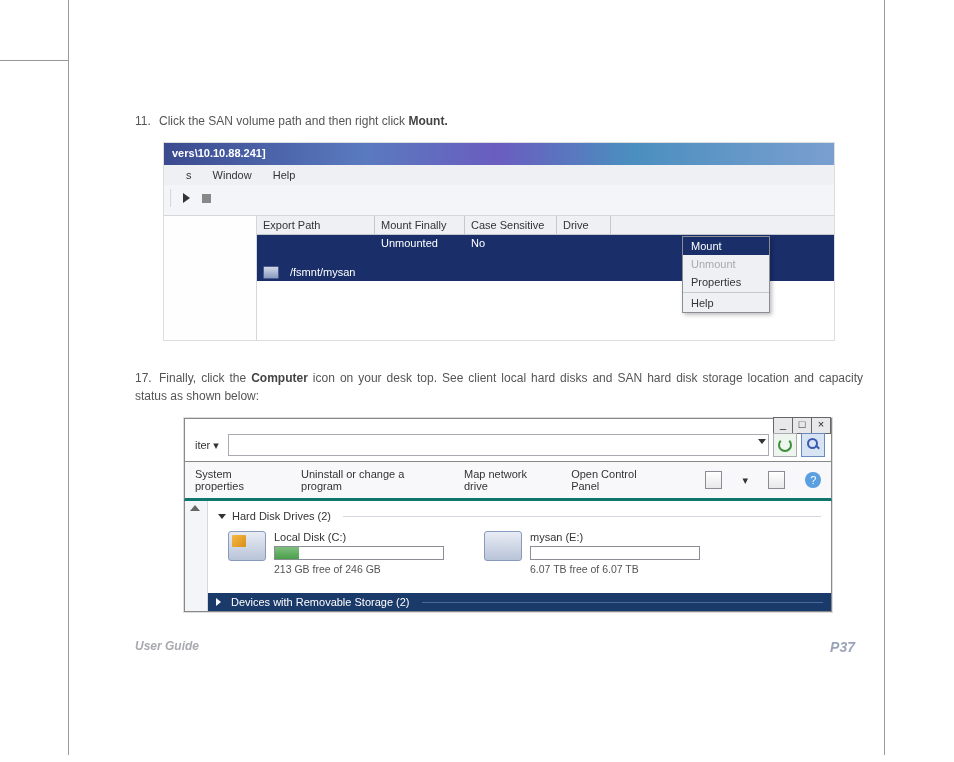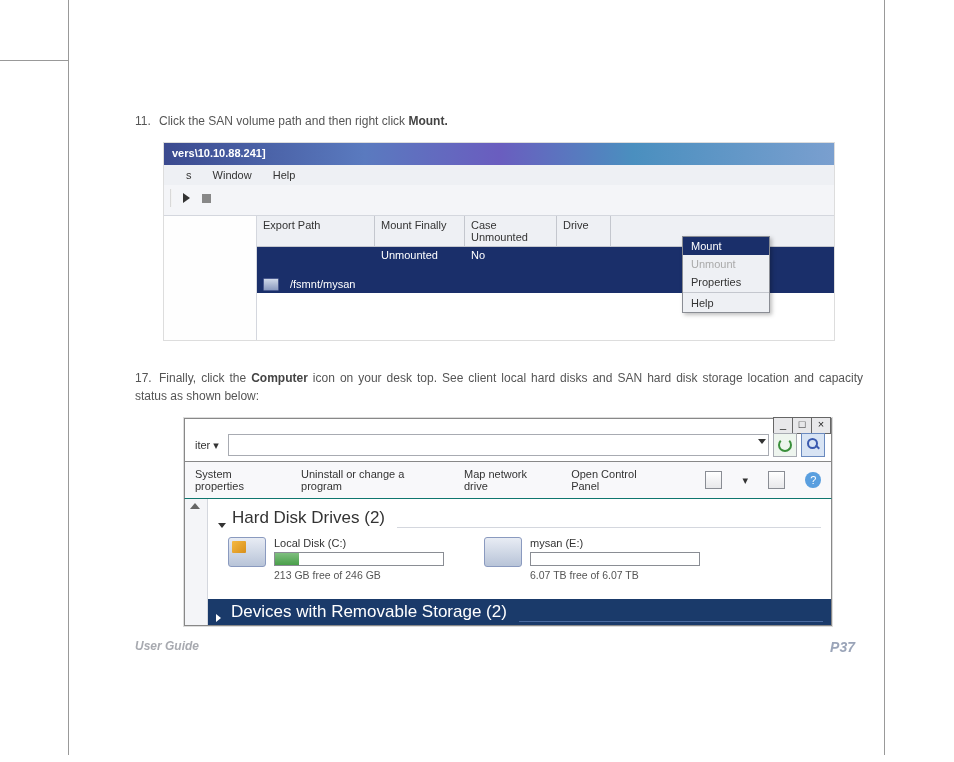--- a/index.html
+++ b/index.html
@@ -288,21 +288,21 @@
 .ss2-cmdbar {
   display: flex;
   align-items: center;
   gap: 20px;
   padding: 6px 10px;
   font-size: 11px;
   color: #333;
   background: #f8f8fa;
   border-left: 1px solid #888;
   border-right: 1px solid #888;
-  border-bottom: 1px solid #0f766e;
+  border-bottom: 3px solid #0f766e;
 }
 .ss2-cmdbar .spacer { flex: 1; }
 .toolbar-ico {
   width: 16px; height: 16px;
   display: inline-block;
 }
 .view-ico {
   border: 1px solid #8a8d94;
   background: linear-gradient(#fff,#e8e8ea);
 }
@@ -330,25 +330,25 @@
 .ss2-sb .up-arrow {
   position: absolute;
   top: 4px; left: 5px;
   width: 0; height: 0;
   border-left: 5px solid transparent;
   border-right: 5px solid transparent;
   border-bottom: 6px solid #666;
 }
 .ss2-main { flex: 1; padding: 6px 10px 10px; }
 .grp-header {
-  font-size: 17px;
+  font-size: 11px;
   color: #333;
   padding: 3px 0;
   display: flex;
-  align-items: flex-end;
+  align-items: center;
   gap: 6px;
 }
 .grp-header .tri {
   display: inline-block;
   width: 0; height: 0;
   border-left: 4px solid transparent;
   border-right: 4px solid transparent;
   border-top: 5px solid #333;
 }
 .grp-header .tri.closed {
@@ -457,21 +457,21 @@
       <span class="sep"></span>
       <span class="play"></span>
       <span class="stop"></span>
     </div>
     <div class="ss1-body">
       <div class="ss1-sidebar"></div>
       <div class="ss1-main">
         <div class="ss1-columns">
           <div class="c-export">Export Path</div>
           <div class="c-mount">Mount Finally</div>
-          <div class="c-case">Case Unmounted</div>
+          <div class="c-case">Case Sensitive</div>
           <div class="c-drive">Drive</div>
         </div>
         <div class="ss1-row">
           <div class="c-export">
               <span class="disk-ico"></span>
               <span>/fsmnt/mysan</span>
             </div>
           <div class="c-mount">Unmounted</div>
           <div class="c-case">No</div>
           <div class="c-drive"></div>

